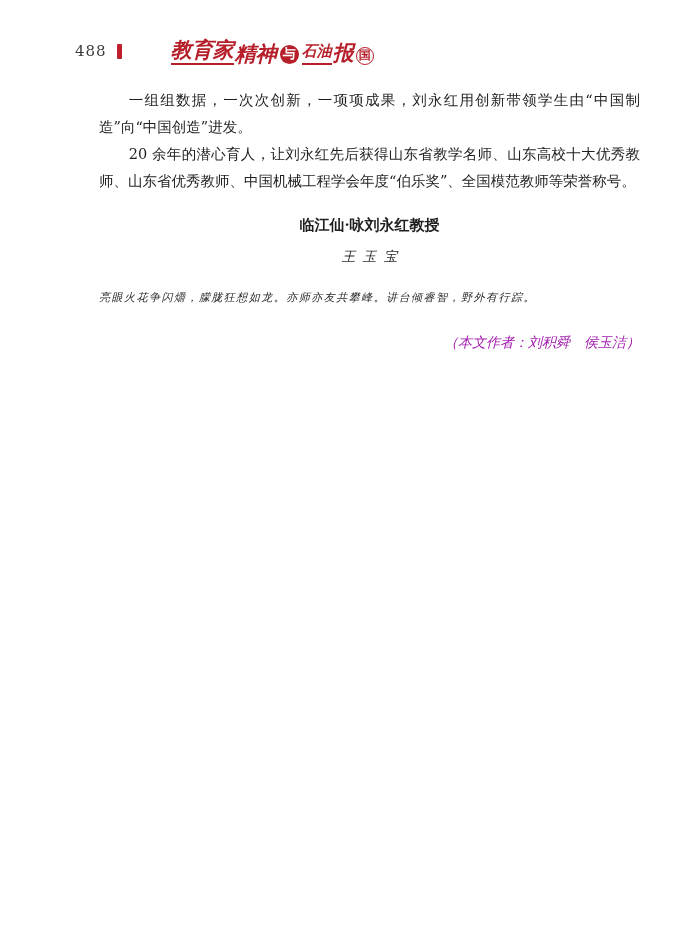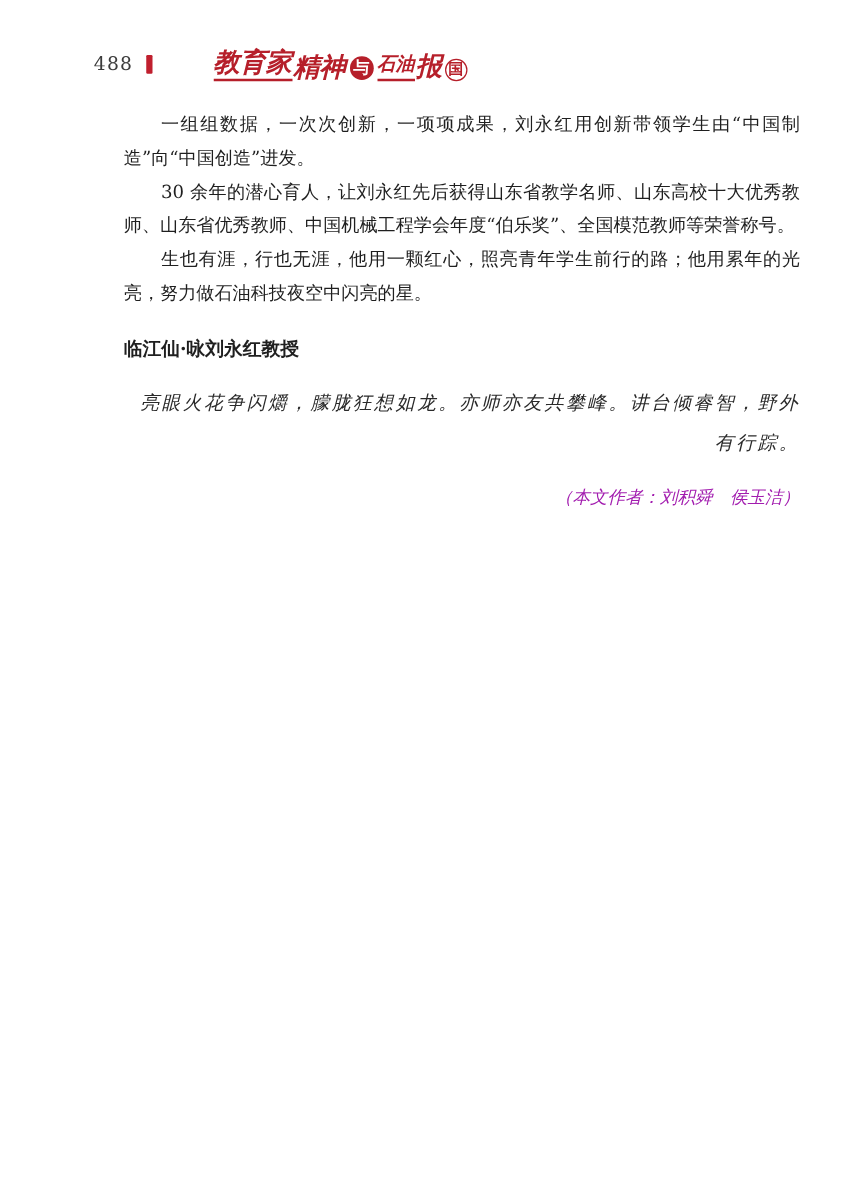--- a/index.html
+++ b/index.html
@@ -103,41 +103,42 @@
     margin-left: 27px;
   }
   .content p.para {
     text-indent: 2.05em;
     margin: 0;
   }
 
   
   .poem-title {
     margin-top: 17px;
+    text-align: center;
     font-size: 15px;
     font-weight: bold;
     color: #1f1f1f;
     line-height: 26px;
   }
   .poem-author {
     margin-top: 6px;
     text-align: center;
     font-size: 13.5px;
     font-style: italic;
     letter-spacing: 0.55em;
     text-indent: 0.55em; 
     color: #2a2a2a;
     line-height: 24px;
   }
   .poem-lines {
     margin-top: 14px;
   }
   .poem-line {
-    text-align: right;
-    font-size: 15px;
+    text-align: left;
+    font-size: 11px;
     font-style: italic;
     letter-spacing: 0.135em;
     color: #2a2a2a;
     line-height: 32px;
     text-indent: 0;
   }
 
   
   .attribution {
     margin-top: 15px;
@@ -161,25 +162,25 @@
       <span class="seg-small">精神</span>
       <span class="logo-circle-filled">与</span>
       <span class="seg-small-underline">石油</span>
       <span class="seg-big2">报</span>
       <span class="logo-circle-outline">国</span>
     </span>
   </div>
 
   <div class="content">
     <p class="para">一组组数据，一次次创新，一项项成果，刘永红用创新带领学生由“中国制造”向“中国创造”进发。</p>
-    <p class="para">30 余年的潜心育人，让刘永红先后获得山东省教学名师、山东高校十大优秀教师、山东省优秀教师、中国机械工程学会年度“伯乐奖”、全国模范教师等荣誉称号。</p>
-    <p class="para">生也有涯，行也无涯，他用一颗红心，照亮青年学生前行的路；他用累年的光亮，努力做石油科技夜空中闪亮的星。</p>
+    <p class="para">20 余年的潜心育人，让刘永红先后获得山东省教学名师、山东高校十大优秀教师、山东省优秀教师、中国机械工程学会年度“伯乐奖”、全国模范教师等荣誉称号。</p>
 
     <div class="poem">
       <div class="poem-title">临江仙·咏刘永红教授</div>
+      <div class="poem-author">王玉宝</div>
       <div class="poem-lines">
         <div class="poem-line">亮眼火花争闪爝，朦胧狂想如龙。亦师亦友共攀峰。讲台倾睿智，野外有行踪。</div>
       </div>
     </div>
 
     <div class="attribution">（本文作者：刘积舜　侯玉洁）</div>
   </div>
 
 </div>
 

